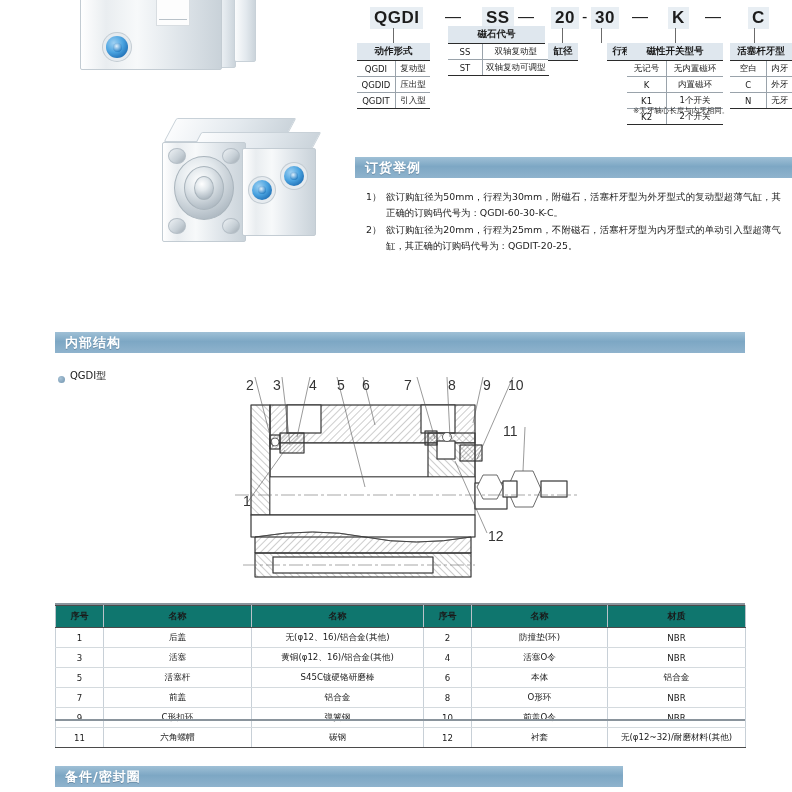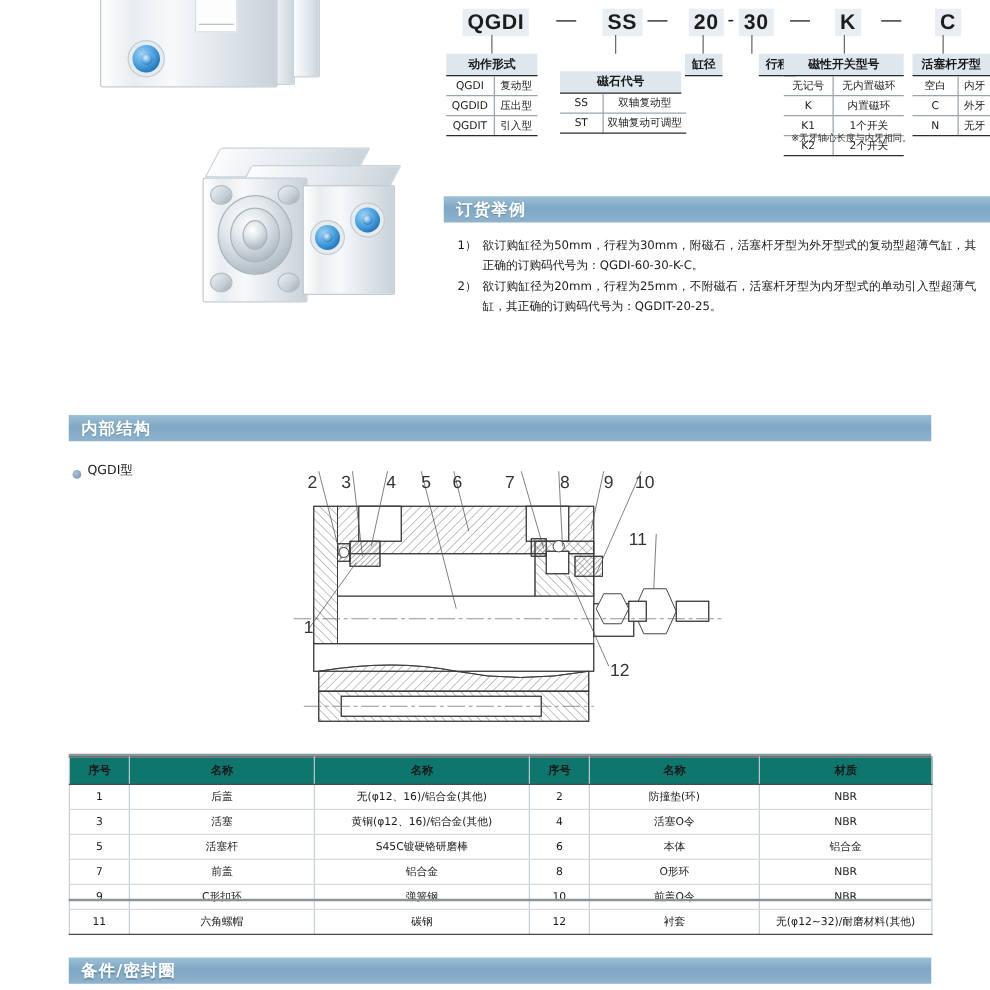--- a/index.html
+++ b/index.html
@@ -212,21 +212,21 @@
           <td class="v">压出型</td>
         </tr>
         <tr>
           <td class="k">QGDIT</td>
           <td class="v">引入型</td>
         </tr>
       </tbody>
         </table>
     </div>
 
-    <div class="legend-box" style="left:93px;top:55px;width:97px;">
+    <div class="legend-box" style="left:93px;top:24px;width:97px;">
       <div class="legend-title">磁石代号</div>
       <table class="legend-table">
         <tbody>
             <tr>
           <td class="k">SS</td>
           <td class="v">双轴复动型</td>
         </tr>
         <tr>
           <td class="k">ST</td>
           <td class="v">双轴复动可调型</td>
@@ -484,18 +484,18 @@
           <td>碳钢</td>
           <td>12</td>
           <td>衬套</td>
           <td>无(φ12~32)/耐磨材料(其他)</td>
         </tr>
       </tbody>
     </table>
   </div>
   <div class="table-edge" style="left:55px;top:719px;width:690px;"></div>
 
-  <div class="section-bar" style="left:55px;top:766px;width:690px;">
+  <div class="section-bar" style="left:55px;top:766px;width:568px;">
     <span class="bar-title">备件/密封圈</span>
     <span class="bar-tail"></span>
   </div>
 
 </div>
 
 </body></html>

